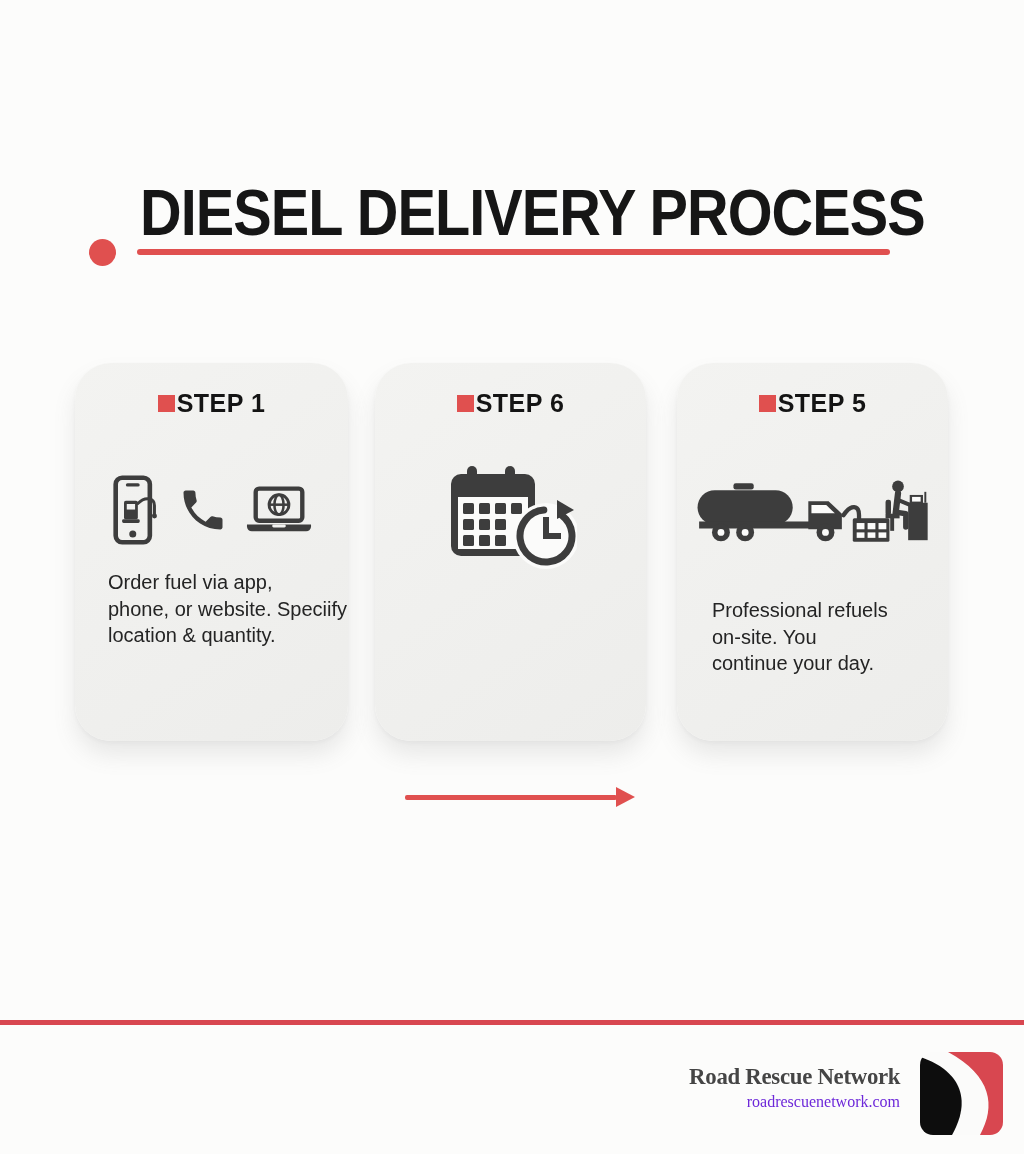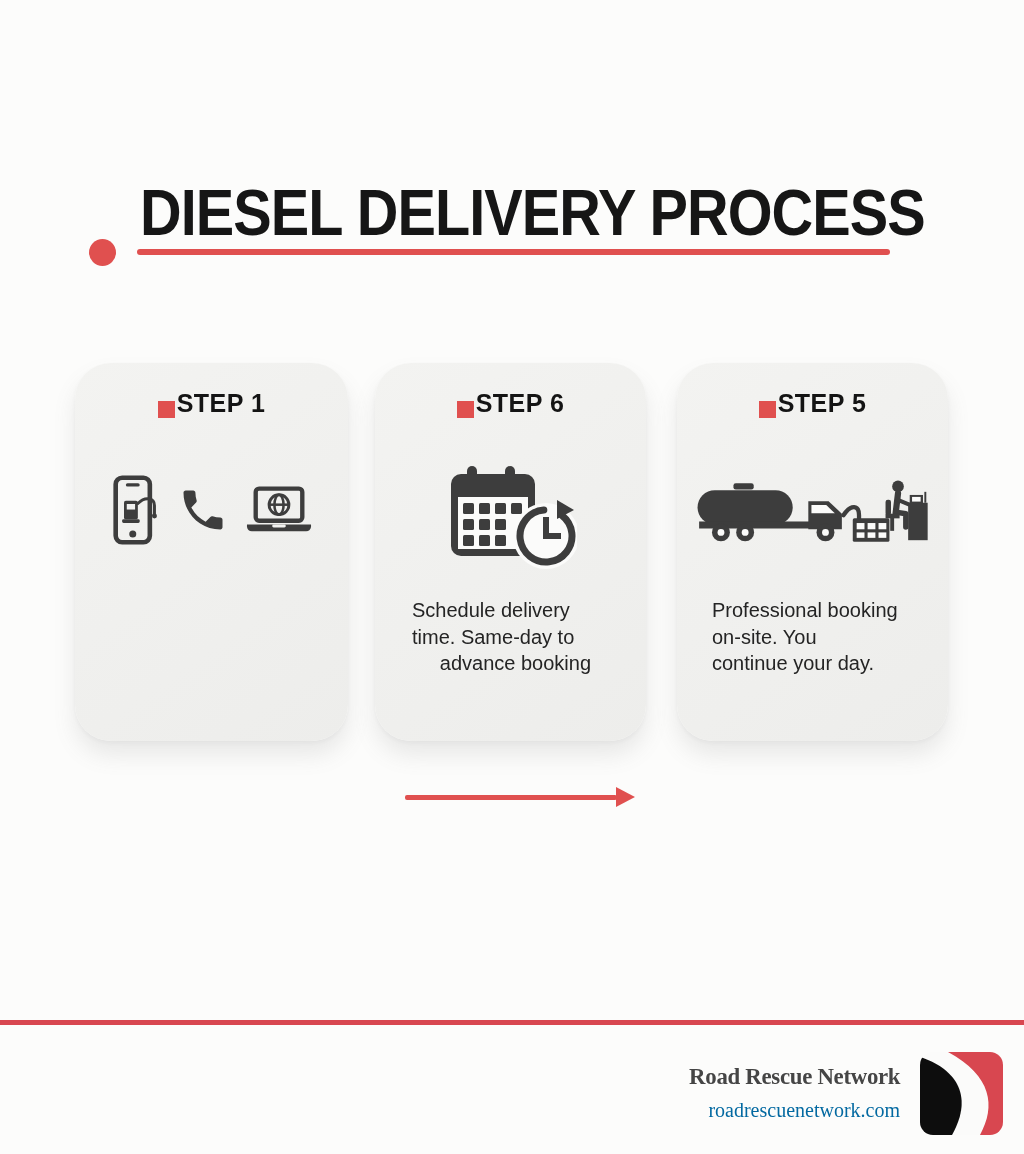--- a/index.html
+++ b/index.html
@@ -41,21 +41,21 @@
   .card{
     position:absolute;top:363px;height:378px;
     background:linear-gradient(145deg,#f3f3f1,#ededeb);
     border-radius:36px;
     box-shadow:0 14px 22px rgba(110,110,110,0.14), 0 2px 4px rgba(0,0,0,0.04);
   }
   .card.c1{left:75px;width:273px;}
   .card.c2{left:375px;width:271px;}
   .card.c3{left:677px;width:271px;}
   .step-head{
-    display:flex;align-items:flex-end;justify-content:center;
+    display:flex;align-items:center;justify-content:center;
     gap:2px;margin-top:26px;
   }
   .step-square{
     width:17px;height:17px;background:var(--red);
     flex:0 0 auto;
   }
   .step-label{
     font-size:25px;font-weight:bold;color:#141414;letter-spacing:0.5px;
   }
   .icon-row{
@@ -89,21 +89,21 @@
     background:var(--red-deep);
   }
   .footer-text{
     position:absolute;right:124px;top:1063px;text-align:right;font-family:Liberation Serif, serif;
   }
   .brand{
     font-size:24px;font-weight:bold;color:#454545;letter-spacing:-0.3px;
     transform:scaleX(0.95);transform-origin:right center;
   }
   .website{
-    font-size:20px;color:#0369a1;margin-top:9px;
+    font-size:16px;color:#6d28d9;margin-top:3px;
   }
   .logo{position:absolute;left:920px;top:1052px;width:83px;height:83px;}
   svg{display:block;}
 </style>
 </head>
 <body>
 
 <div class="page">
 
   <div class="title">DIESEL DELIVERY PROCESS</div>
@@ -134,20 +134,23 @@
 
       <svg width="66" height="49" viewBox="0 0 68 50">
         <rect x="10" y="2.5" width="48" height="33" rx="3.5" fill="none" stroke="#3d3d3d" stroke-width="4.5"></rect>
         <circle cx="34" cy="19" r="10.2" fill="none" stroke="#3d3d3d" stroke-width="3"></circle>
         <line x1="24.5" y1="19" x2="43.5" y2="19" stroke="#3d3d3d" stroke-width="2.6"></line>
         <ellipse cx="34" cy="19" rx="4.7" ry="10.2" fill="none" stroke="#3d3d3d" stroke-width="2.6"></ellipse>
         <path d="M1,39.5 h66 v2 a5,5 0 0 1 -5,5 h-56 a5,5 0 0 1 -5,-5 z" fill="#3d3d3d"></path>
         <rect x="27" y="39.5" width="14" height="3" rx="1.5" fill="#f1f1ef"></rect>
       </svg>
     </div>
+    <div class="desc">Order fuel via app,
+phone, or website. Speciify
+location &amp; quantity.</div>
   </div>
 
   <div class="card c2">
     <div class="step-head">
       <span class="step-square"></span>
       <span class="step-label">STEP 6</span>
     </div>
     <div class="icon-row" style="top:96px;height:118px;">
 
       <svg width="132" height="108" viewBox="0 0 132 108">
@@ -165,23 +168,20 @@
         <rect x="18" y="71" width="11" height="11" rx="1.5" fill="#3d3d3d"></rect>
         <rect x="34" y="71" width="11" height="11" rx="1.5" fill="#3d3d3d"></rect>
         <rect x="50" y="71" width="11" height="11" rx="1.5" fill="#3d3d3d"></rect>
         <circle cx="101" cy="72" r="33" fill="#fbfbfa"></circle>
         <circle cx="101" cy="72" r="26" fill="none" stroke="#3d3d3d" stroke-width="7" stroke-dasharray="143 21" transform="rotate(-52 101 72)" stroke-linecap="round"></circle>
         <path d="M112,36 L129,46 L112,55 Z" fill="#3d3d3d"></path>
         <line x1="101" y1="72" x2="101" y2="53" stroke="#3d3d3d" stroke-width="6"></line>
         <line x1="98" y1="72" x2="116" y2="72" stroke="#3d3d3d" stroke-width="6"></line>
       </svg>
     </div>
-    <div class="desc">Schedule delivery
-time. Same-day to
-     advance booking</div>
   </div>
 
   <div class="card c3">
     <div class="step-head">
       <span class="step-square"></span>
       <span class="step-label">STEP 5</span>
     </div>
     <div class="icon-row" style="top:98px;height:96px;gap:0;">
 
       <svg width="234" height="78" viewBox="0 0 300 100">
@@ -210,21 +210,21 @@
         <path d="M256,54 L269,56 L269,73" fill="none" stroke="#3d3d3d" stroke-width="7" stroke-linecap="round" stroke-linejoin="round"></path>
         <rect x="243" y="38" width="7" height="20" rx="3" fill="#3d3d3d"></rect>
         <rect x="243" y="56" width="18" height="6" fill="#3d3d3d"></rect>
         <rect x="249" y="60" width="5" height="18" fill="#3d3d3d"></rect>
         <rect x="272" y="42" width="25" height="48" fill="#3d3d3d"></rect>
         <rect x="274" y="32" width="17" height="11" fill="#3d3d3d"></rect>
         <rect x="277" y="34.5" width="11" height="6" fill="#fbfbfa"></rect>
         <line x1="294" y1="28" x2="294" y2="42" stroke="#3d3d3d" stroke-width="2.5"></line>
       </svg>
     </div>
-    <div class="desc">Professional booking
+    <div class="desc">Professional refuels
 on-site. You
 continue your day.</div>
   </div>
 
   <div class="flow-arrow">
     <div class="shaft"></div>
     <div class="head"></div>
   </div>
 
   <div class="footer-line"></div>

